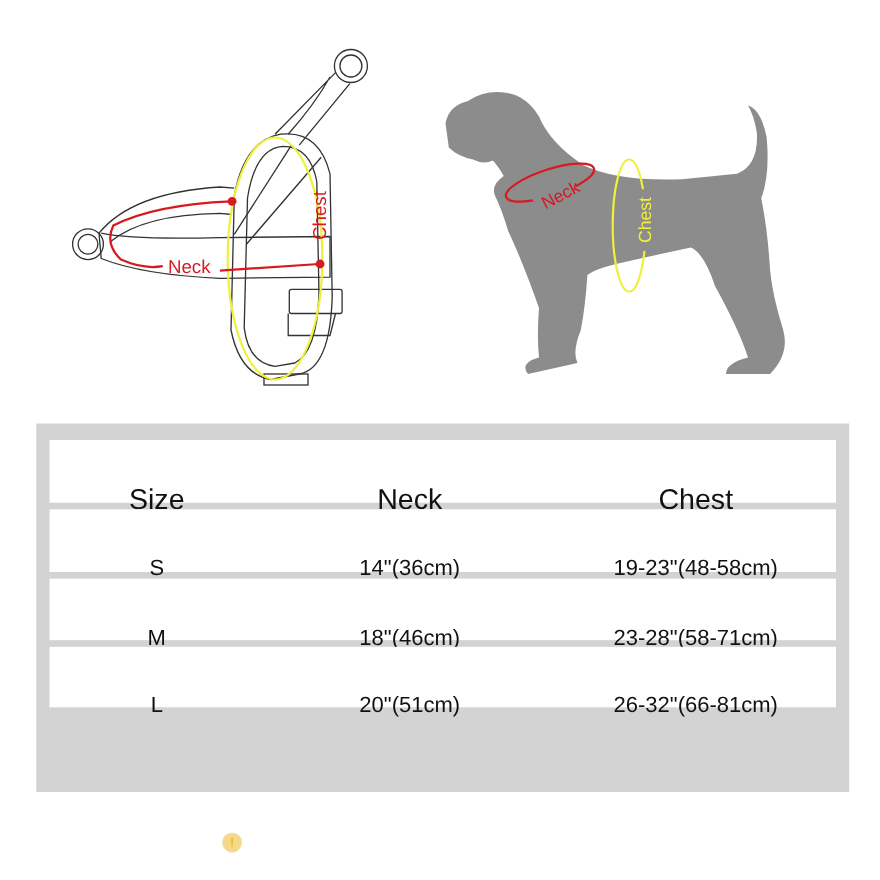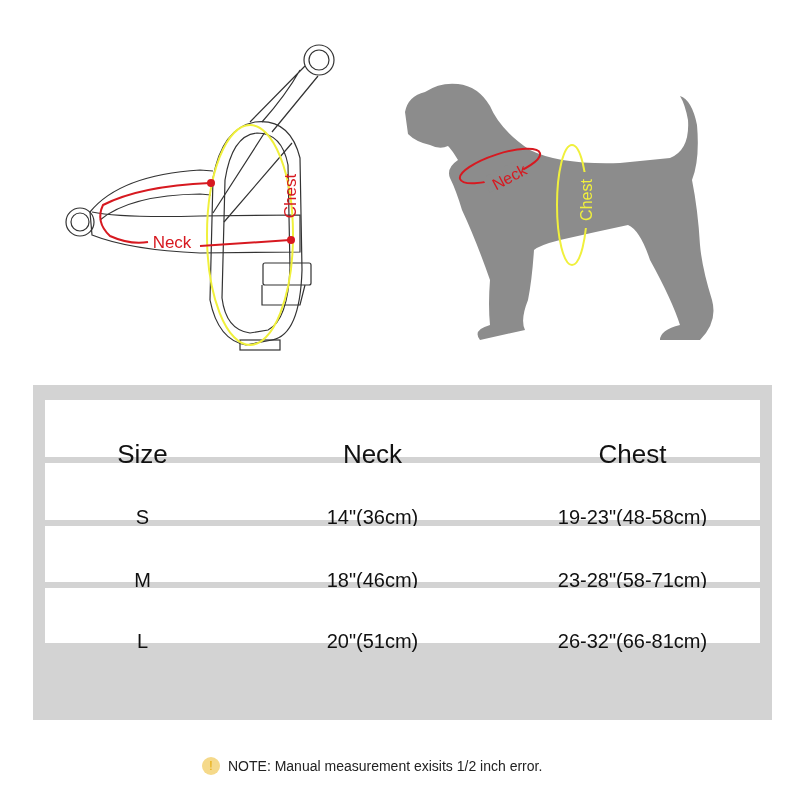--- a/index.html
+++ b/index.html
@@ -71,14 +71,13 @@
   </div>
   <div class="row data" style="top:203px;height:55px;">
     <div class="cell c-size">L</div>
     <div class="cell c-neck">20"(51cm)</div>
     <div class="cell c-chest">26-32"(66-81cm)</div>
   </div>
 </div>
 
 <div class="note">
   <span class="note-icon">!</span>
-  <span>NOTE: Manual measurement exisits 1/2 inch error.</span>
 </div>
 
 </body></html>

